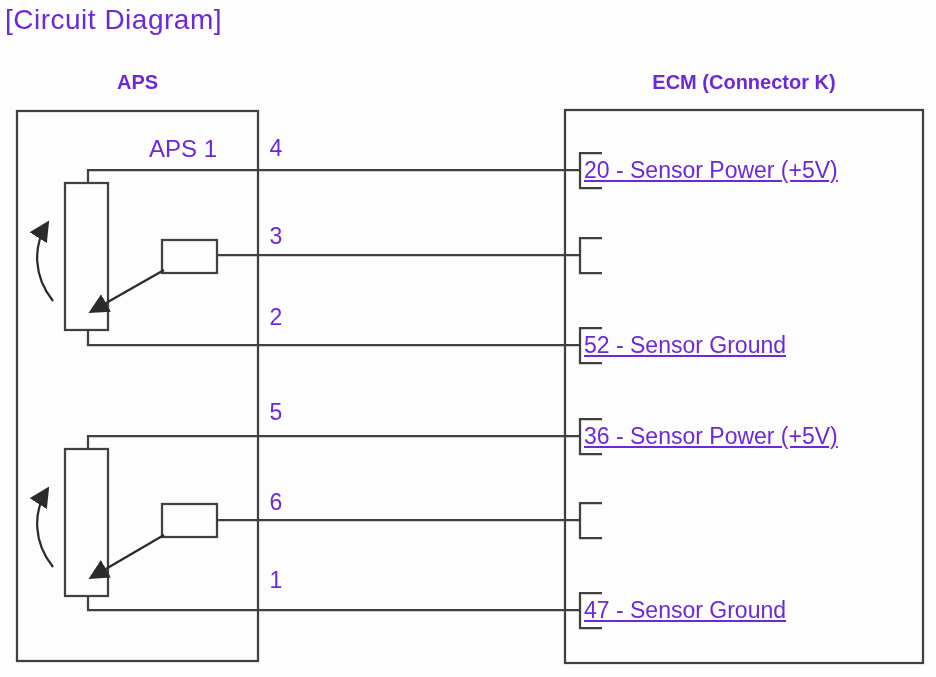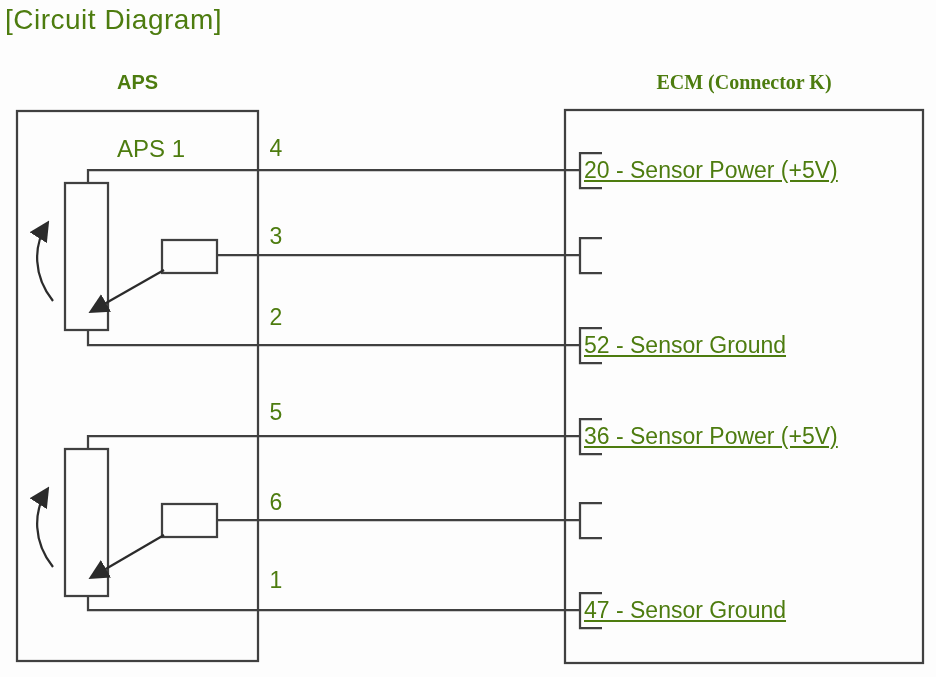--- a/index.html
+++ b/index.html
@@ -17,40 +17,40 @@
     color: #2b2b2b;
   }
   .stage svg {
     position: absolute;
     left: 0;
     top: 0;
   }
   .txt {
     position: absolute;
     white-space: nowrap;
-    color: #4d7c0f;
+    color: #6d28d9;
   }
   .title {
     left: 5px;
     top: 4px;
     font-size: 28px;
     letter-spacing: 0.5px;
     font-weight: 500;
   }
   .box-header {
     font-size: 20px;
     font-weight: bold;
     text-align: center;
   }
   .hdr-aps  { left: 17px;  top: 71px; width: 241px; }
-  .hdr-ecm  { left: 565px; top: 71px; width: 358px; font-family: Liberation Serif, serif; }
+  .hdr-ecm  { left: 565px; top: 71px; width: 358px; }
   .sensor-label {
     font-size: 24px;
     width: 100px;
-    text-align: left;
+    text-align: right;
     left: 117px;
   }
   .sensor-label.s1 { top: 135px; }
   .sensor-label.s2 { top: 400px; }
   .pin-num {
     font-size: 23px;
     width: 32px;
     text-align: center;
     left: 260px;
   }

